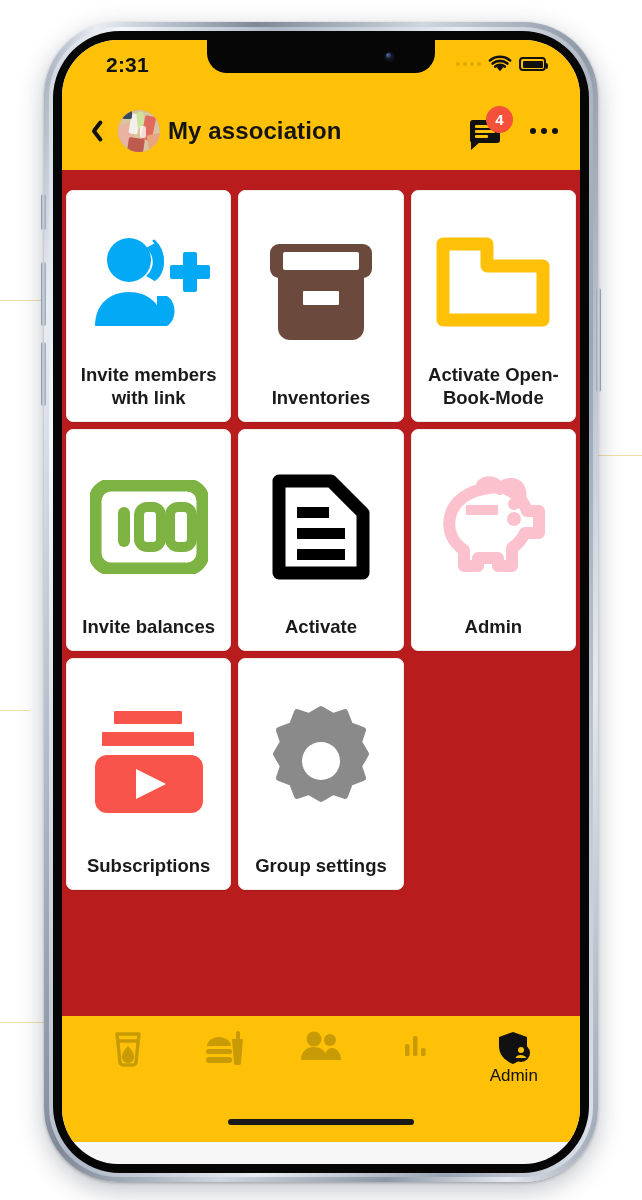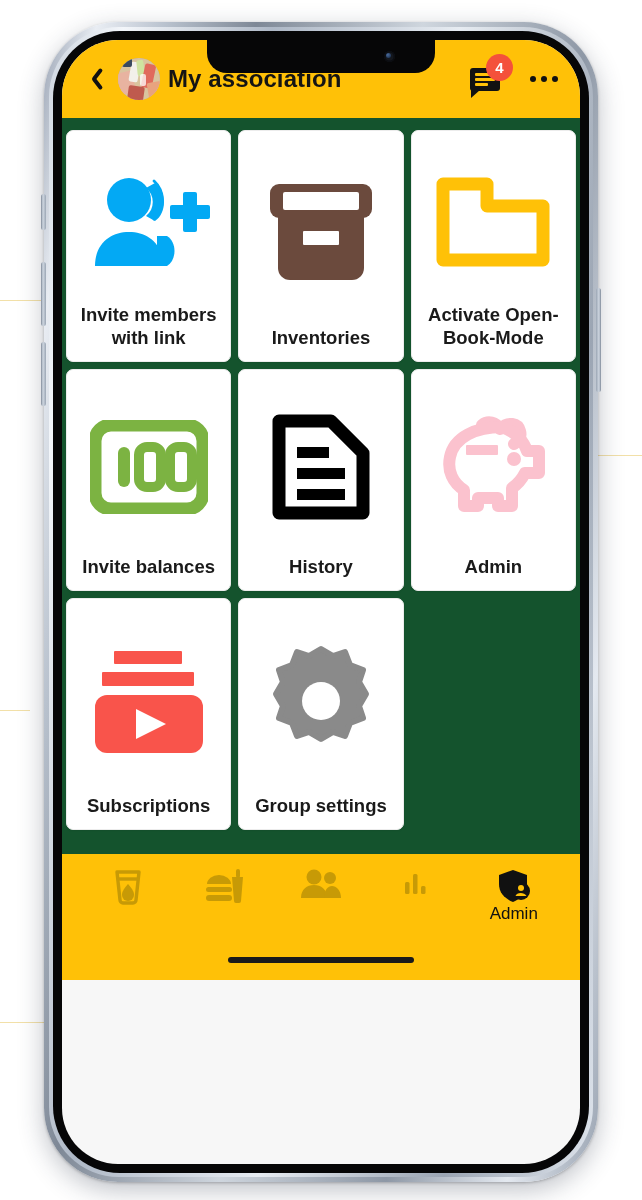--- a/index.html
+++ b/index.html
@@ -157,23 +157,23 @@
     background: #F4513B; color: #fff;
     font-size: 15px; font-weight: bold;
     display: flex; align-items: center; justify-content: center;
     padding: 0 5px;
   }
   .dots-menu { display: flex; gap: 5px; cursor: pointer; }
   .dots-menu i { width: 6px; height: 6px; border-radius: 50%; background: #111; display:block; }
 
   
   .content {
-    background: #14532d;
-    height: 736px;
-    padding: 12px 4px 0 4px;
+    background: #b91c1c;
+    height: 846px;
+    padding: 20px 4px 0 4px;
   }
   .grid {
     display: grid;
     grid-template-columns: repeat(3, 1fr);
     gap: 7px;
   }
   .tile {
     background: #fff;
     border-radius: 7px;
     border: 1px solid #ececec;
@@ -230,20 +230,40 @@
   <div class="btn-side btn-left volup"></div>
   <div class="btn-side btn-left voldn"></div>
   <div class="btn-side btn-right power"></div>
 
   <div class="screen">
 
     <div class="notch">
       <div class="notch-cam"></div>
     </div>
 
+    <div class="statusbar">
+      <div class="clock">2:31</div>
+      <div class="status-right">
+        <div class="sig-dots">
+          <i></i>
+            <i></i>
+            <i></i>
+            <i></i>
+        </div>
+        <svg width="24" height="18" viewBox="0 0 24 18">
+          <path d="M12 16.2 L8.6 12.3 a5.2 5.2 0 0 1 6.8 0 Z" fill="#111"></path>
+          <path d="M4.6 8.6 a11.4 11.4 0 0 1 14.8 0" stroke="#111" stroke-width="2.6" fill="none" stroke-linecap="round"></path>
+          <path d="M7.2 11.6 a7.4 7.4 0 0 1 9.6 0" stroke="#111" stroke-width="2.6" fill="none" stroke-linecap="round"></path>
+          <path d="M1.9 5.4 a15.6 15.6 0 0 1 20.2 0" stroke="#111" stroke-width="2.6" fill="none" stroke-linecap="round"></path>
+        </svg>
+        <div class="battery">
+            <i></i>
+          </div>
+      </div>
+    </div>
 
     <div class="appbar">
       <div class="back-chevron"></div>
 
       <div class="avatar">
         <div class="ph" style="left:0;top:0;width:42px;height:42px;background:#d9c49e;"></div>
         <div class="ph" style="left:-2px;top:14px;width:18px;height:22px;background:#e8b3a0;transform:rotate(-14deg);"></div>
         <div class="ph" style="left:12px;top:4px;width:9px;height:20px;background:#f2f0ea;transform:rotate(10deg);"></div>
         <div class="ph" style="left:19px;top:2px;width:7px;height:16px;background:#cfe3a0;transform:rotate(-6deg);"></div>
         <div class="ph" style="left:25px;top:6px;width:11px;height:24px;background:#e06a5c;transform:rotate(12deg);"></div>
@@ -326,21 +346,21 @@
 
         <div class="tile tile-r2">
           <div class="tile-icon">
             <svg width="104" height="108" viewBox="0 0 104 108">
               <path d="M10 8 h52 l32 32 v60 h-84 z" fill="none" stroke="#000" stroke-width="13" stroke-linejoin="round"></path>
               <rect x="28" y="34" width="32" height="11" fill="#000"></rect>
               <rect x="28" y="55" width="48" height="11" fill="#000"></rect>
               <rect x="28" y="76" width="48" height="11" fill="#000"></rect>
             </svg>
           </div>
-          <div class="tile-label">History</div>
+          <div class="tile-label">Activate</div>
         </div>
 
         <div class="tile tile-r2">
           <div class="tile-icon">
             <svg width="126" height="104" viewBox="0 0 126 104">
               <path d="M70 14 c-4 -7 -12 -9 -18 -4 M70 14 c8 -8 18 -6 20 2 c2 7 -3 11 -6 13" fill="none" stroke="#FBC2CE" stroke-width="12" stroke-linecap="round"></path>
               <path d="M72 12 c-26 0 -48 10 -52 30 c-3 14 3 26 14 33 l0 16 h14 l0 -8 h20 l0 8 h14 l0 -18
                        c6 -4 10 -9 13 -15 l14 0 l0 -22 l-12 0 c-4 -12 -14 -20 -25 -24 z" fill="none" stroke="#FBC2CE" stroke-width="12" stroke-linejoin="round" stroke-linecap="round"></path>
               <rect x="36" y="30" width="32" height="10" rx="1" fill="#FBC2CE"></rect>
               <circle cx="84" cy="44" r="7" fill="#FBC2CE"></circle>

